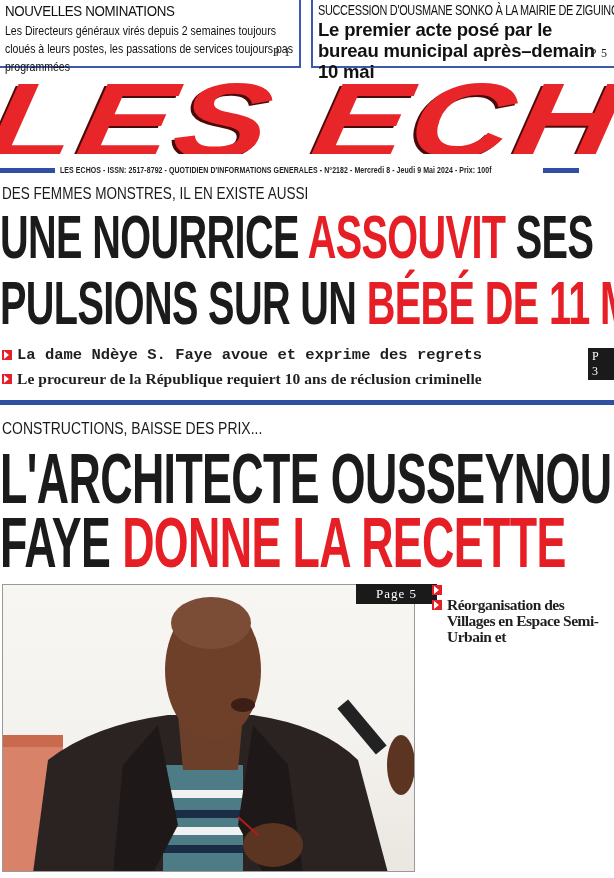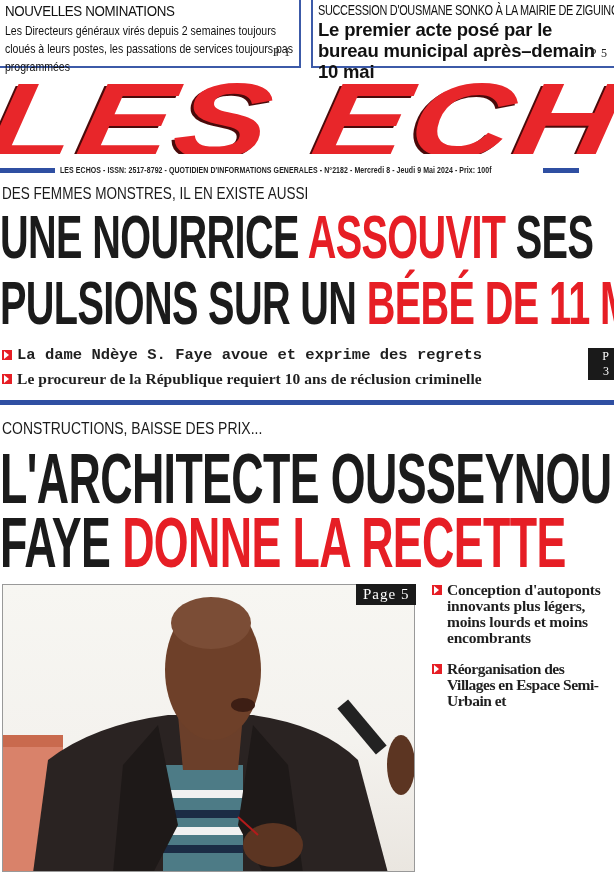--- a/index.html
+++ b/index.html
@@ -90,21 +90,20 @@
       content: ""; position: absolute; left: 2px; top: 1px;
       border-top: 4px solid transparent; border-bottom: 4px solid transparent;
       border-left: 5px solid #fff;
     }
     .b1 { top: 346px; font-family: Liberation Mono, monospace; }
     .b2 { top: 370px; letter-spacing: 0.05px; }
     .page-tag {
       position: absolute; background: #1a1a1a; color: #fff;
       font-family: "Liberation Serif", serif; font-size: 12px; letter-spacing: 1px;
       padding: 1px 4px;
-      text-align: right;
     }
     .p3 { top: 348px; left: 588px; }
 
     .section-rule { position: absolute; left: 0; width: 614px; height: 5px; background: #2f4fa2; top: 400px; }
 
     
     .kicker-2 { top: 419px; font-size: 17px; }
     .h2-line {
       position: absolute; left: 0; white-space: nowrap;
       font-family: "Liberation Sans", sans-serif; font-weight: bold;
@@ -114,21 +113,21 @@
     .h2-l1 { top: 444px; }
     .h2-l2 { top: 508px; }
 
     
     .photo {
       position: absolute; left: 2px; top: 584px; width: 413px; height: 288px;
       border: 1px solid #999; overflow: hidden;
       background: linear-gradient(180deg, #f7f6f2 0%, #f4f2ee 55%, #eae6e0 100%);
     }
     .photo svg { position: absolute; left: 0; top: 0; width: 413px; height: 288px; }
-    .p5 { position: absolute; top: 584px; left: 356px; padding: 2px 7px; font-size: 15px; }
+    .p5 { position: absolute; top: 584px; left: 356px; padding: 2px 20px; font-size: 13px; }
 
     
     .side-list { position: absolute; left: 432px; top: 582px; width: 182px; }
     .side-item {
       position: relative; padding-left: 15px; margin-bottom: 15px;
       font-family: "Liberation Serif", serif; font-weight: bold; font-size: 15.5px;
       line-height: 16px; color: #1f1f1f; letter-spacing: -0.2px;
     }
     .side-item .bullet-icon { position: absolute; left: 0; top: 3px; }
     .side-item.narrow { letter-spacing: -0.5px; }
@@ -213,19 +212,18 @@
 
     <ellipse cx="270" cy="260" rx="30" ry="22" fill="#5c3522"></ellipse>
     <path d="M235 232 L255 250" stroke="#b31b1b" stroke-width="2"></path>
   </svg>
 </div>
 <div class="page-tag p5">Page 5</div>
 
 <div class="side-list">
   <div class="side-item">
     <span class="bullet-icon"></span>
-    <span>Conception d'autoponts innovants plus légers, moins lourds et moins encombrants</span>
   </div>
   <div class="side-item narrow">
     <span class="bullet-icon"></span>
     <span>Réorganisation des Villages en Espace Semi-Urbain et </span>
   </div>
 </div>
 
 </body></html>

